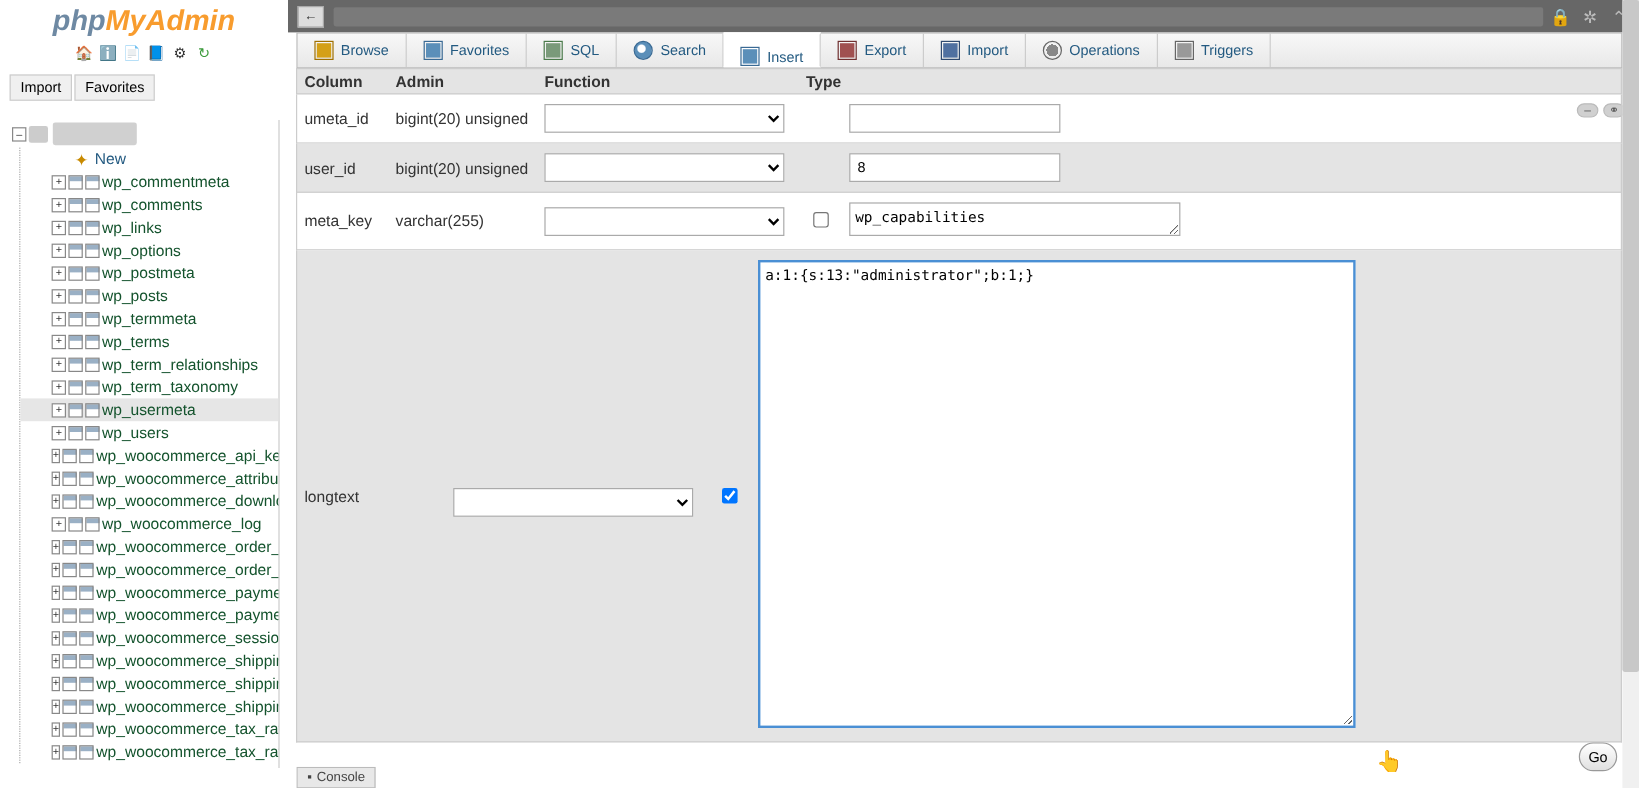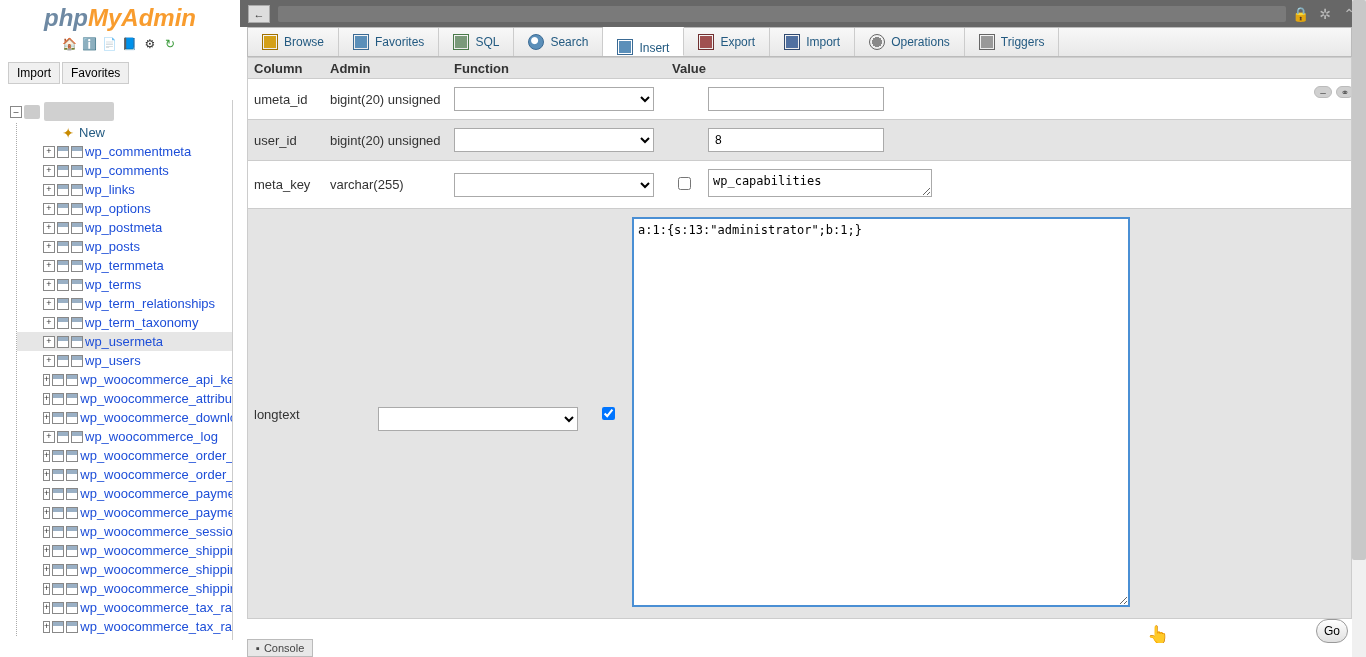--- a/index.html
+++ b/index.html
@@ -29,21 +29,21 @@
 .tree-root .m { width: 12px; height: 12px; border: 1px solid #888; background: #fff; display: inline-flex; align-items: center; justify-content: center; font-size: 9px; margin-right: 2px; cursor: pointer; }
 .tree-root .db { width: 16px; height: 14px; background: #ccc; border-radius: 2px; margin-right: 4px; }
 .tree-root .dbname { background: #d0d0d0; padding: 2px 60px 2px 6px; color: #777; border-radius: 2px; }
 .tree-item { display: flex; align-items: center; padding: 2px 0 2px 26px; cursor: pointer; white-space: nowrap; }
 .tree-item.new { padding-left: 44px; }
 .tree-item.selected { background: #e6e6e6; }
 .tree-item .pm { width: 12px; height: 12px; border: 1px solid #888; background: #fff; display: inline-flex; align-items: center; justify-content: center; font-size: 9px; margin-right: 2px; line-height: 1; }
 .tree-item .tbl { width: 12px; height: 12px; margin-right: 2px; display: inline-block; }
 .tree-item .tbl::before { content: ""; display: block; width: 12px; height: 12px; background: linear-gradient(#9ab0c5, #9ab0c5) 0 0/12px 4px no-repeat, linear-gradient(#fff,#fff) 0 4px/12px 8px no-repeat; border: 1px solid #888; box-sizing: border-box; }
 .tree-item .newi { width: 14px; height: 14px; margin-right: 4px; display: inline-flex; align-items: center; justify-content: center; color: #c88a00; font-size: 14px; }
-.tree-item .lbl { color: #1d4ed8; }
+.tree-item .lbl { color: #14532d; }
 .tree-item .lbl.blue { color: #235a81; }
 .tree-line { border-left: 1px dotted #aaa; margin-left: 14px; }
 
 
 .topbar { position: absolute; left: 240px; top: 0; right: 0; height: 27px; background: #676767; display: flex; align-items: center; padding: 0 8px; }
 .topbar .back { width: 22px; height: 18px; background: #ddd; border: 1px solid #aaa; display: inline-flex; align-items: center; justify-content: center; font-size: 11px; cursor: pointer; margin-right: 8px; }
 .topbar .crumbs { flex: 1; height: 16px; background: #7a7a7a; border-radius: 2px; }
 .topbar .ricon { width: 18px; height: 18px; margin-left: 6px; display: inline-flex; align-items: center; justify-content: center; cursor: pointer; font-size: 14px; color: #bbb; }
 
 
@@ -60,21 +60,21 @@
 .col-t { width: 124px; }
 .col-f { width: 218px; }
 .col-n { width: 36px; text-align: center; }
 .col-v { width: 520px; }
 .irow { display: flex; border: 1px solid #ccc; border-top: none; align-items: center; padding: 8px 0; }
 .irow.alt { background: #e4e4e4; }
 .irow > div { padding: 0 6px; }
 .irow select { width: 200px; height: 24px; border: 1px solid #aaa; background: #fff; }
 .irow input[type=text] { width: 176px; height: 24px; border: 1px solid #aaa; padding: 0 6px; font-family: sans-serif; font-size: 12px; }
 .irow textarea { border: 1px solid #aaa; padding: 4px; font-family: monospace; font-size: 12px; resize: both; }
-.irow textarea.small { width: 224px; height: 28px; }
+.irow textarea.small { width: 276px; height: 28px; }
 .irow textarea.big { width: 498px; height: 390px; border: 2px solid #4a8fd4; outline: none; }
 .irow.bigrow { align-items: flex-start; padding-top: 8px; }
 .irow.bigrow .midalign { padding-top: 190px; }
 
 
 .go-btn { position: absolute; right: 4px; bottom: 0; width: 32px; height: 24px; background: linear-gradient(#fff,#e0e0e0); border: 1px solid #999; border-radius: 12px; font-size: 12px; cursor: pointer; }
 .cursor { position: absolute; right: 182px; bottom: -3px; font-size: 18px; pointer-events: none; }
 
 
 .console { position: absolute; left: 247px; bottom: 0; height: 18px; background: #e8e8e8; border: 1px solid #bbb; padding: 0 8px; display: flex; align-items: center; gap: 4px; font-size: 11px; color: #444; cursor: pointer; }
@@ -338,21 +338,21 @@
       <span class="ti ico-trig"></span>
       <span>Triggers</span>
     </div>
 </div>
 
 <div class="insert-area">
   <div class="ihdr">
     <div class="col-c">Column</div>
     <div class="col-t">Admin</div>
     <div class="col-f">Function</div>
-    <div class="col-n">Value</div>
+    <div class="col-n">Type</div>
   </div>
 
   <div class="irow">
     <div class="col-c">umeta_id</div>
     <div class="col-t">bigint(20) unsigned</div>
     <div class="col-f"><select></select></div>
     <div class="col-n"></div>
     <div class="col-v"><input type="text" value="" style=""></div>
   </div>
 

